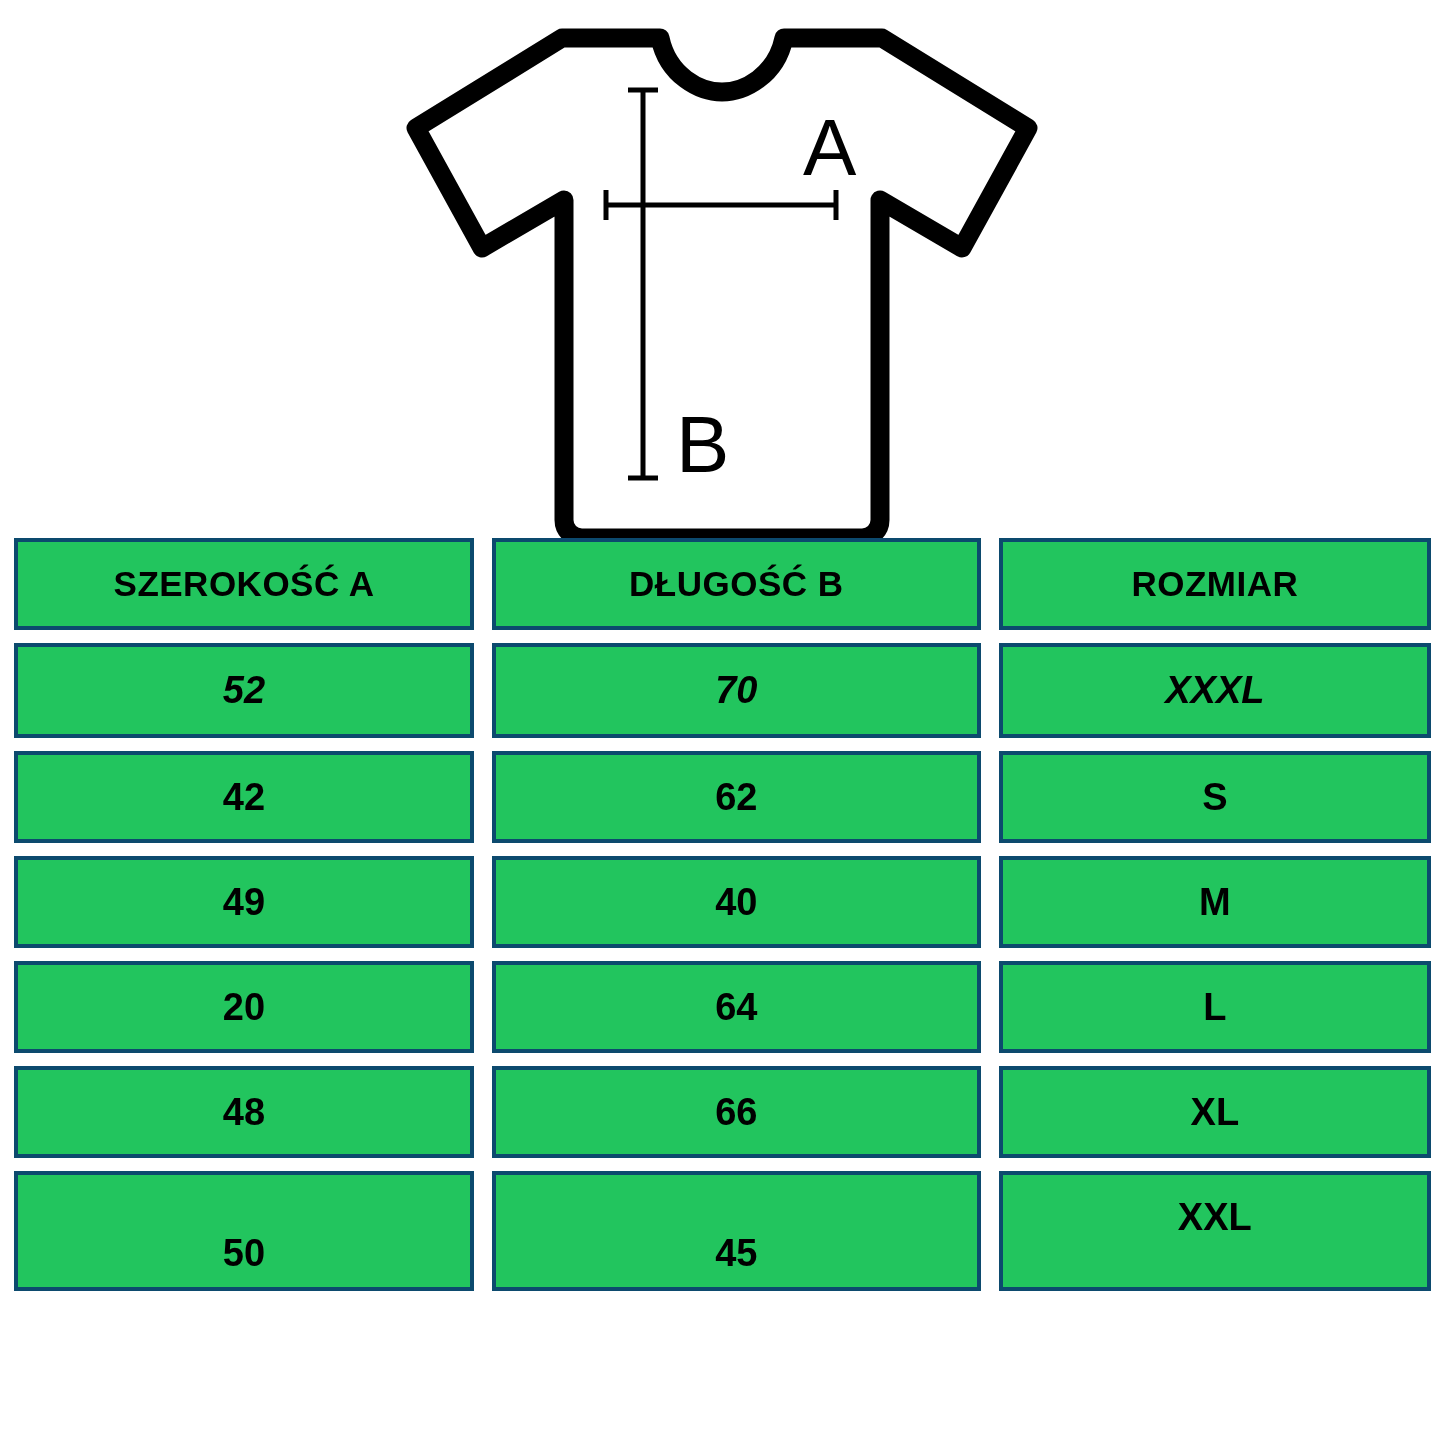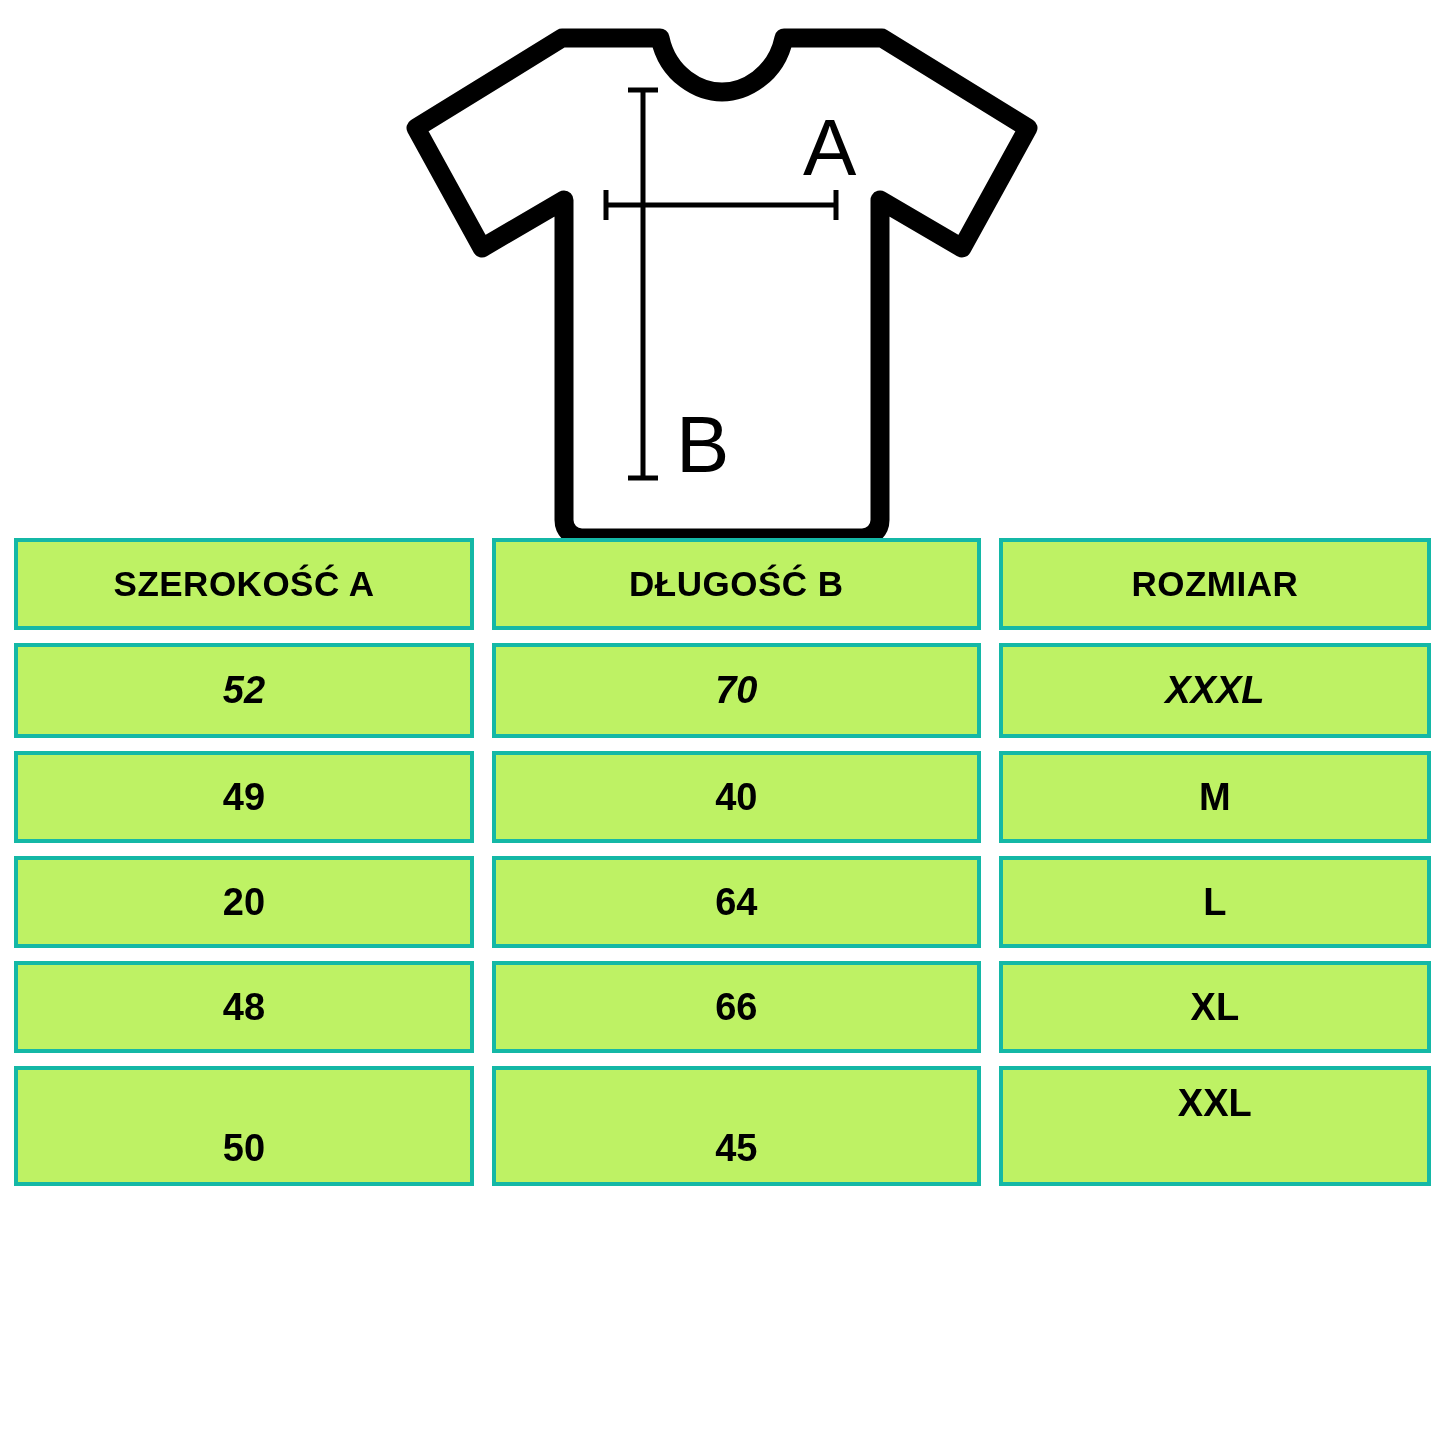--- a/index.html
+++ b/index.html
@@ -34,27 +34,27 @@
     left: 14px;
     top: 538px;
     width: 1417px;
   }
   .table-row {
     display: flex;
     gap: 18px;
     margin-bottom: 13px;
   }
   .cell {
-    border: 4px solid #14b8a6;
+    border: 4px solid #0c4a6e;
     box-sizing: border-box;
     display: flex;
     align-items: center;
     justify-content: center;
     height: 92px;
-    background: #bef264;
+    background: #22c55e;
   }
   .col-a { width: 466px; }
   .col-b { width: 495px; }
   .col-c { width: 438px; text-align: center; }
 
   .head-cell {
     font-size: 35px;
     font-weight: bold;
     letter-spacing: 0.5px;
   }
@@ -62,21 +62,21 @@
     font-size: 38px;
     font-weight: bold;
   }
   .row-first .data-cell {
     font-style: italic;
   }
   .row-first .cell { height: 95px; }
   .row-last .cell { height: 120px; }
   .row-last .col-c {
     align-items: flex-start;
-    padding-top: 12px;
+    padding-top: 21px;
   }
   .row-last .col-a,
   .row-last .col-b {
     align-items: flex-end;
     padding-bottom: 12px;
   }
 </style>
 </head>
 <body>
 
@@ -125,20 +125,25 @@
     <div class="cell col-b head-cell">DŁUGOŚĆ B</div>
     <div class="cell col-c head-cell">ROZMIAR</div>
   </div>
 
   <div class="table-row row-first">
     <div class="cell col-a data-cell">52</div>
     <div class="cell col-b data-cell">70</div>
     <div class="cell col-c data-cell">XXXL</div>
   </div>
 
+  <div class="table-row">
+    <div class="cell col-a data-cell">42</div>
+    <div class="cell col-b data-cell">62</div>
+    <div class="cell col-c data-cell">S</div>
+  </div>
 
   <div class="table-row">
     <div class="cell col-a data-cell">49</div>
     <div class="cell col-b data-cell">40</div>
     <div class="cell col-c data-cell">M</div>
   </div>
 
   <div class="table-row">
     <div class="cell col-a data-cell">20</div>
     <div class="cell col-b data-cell">64</div>

